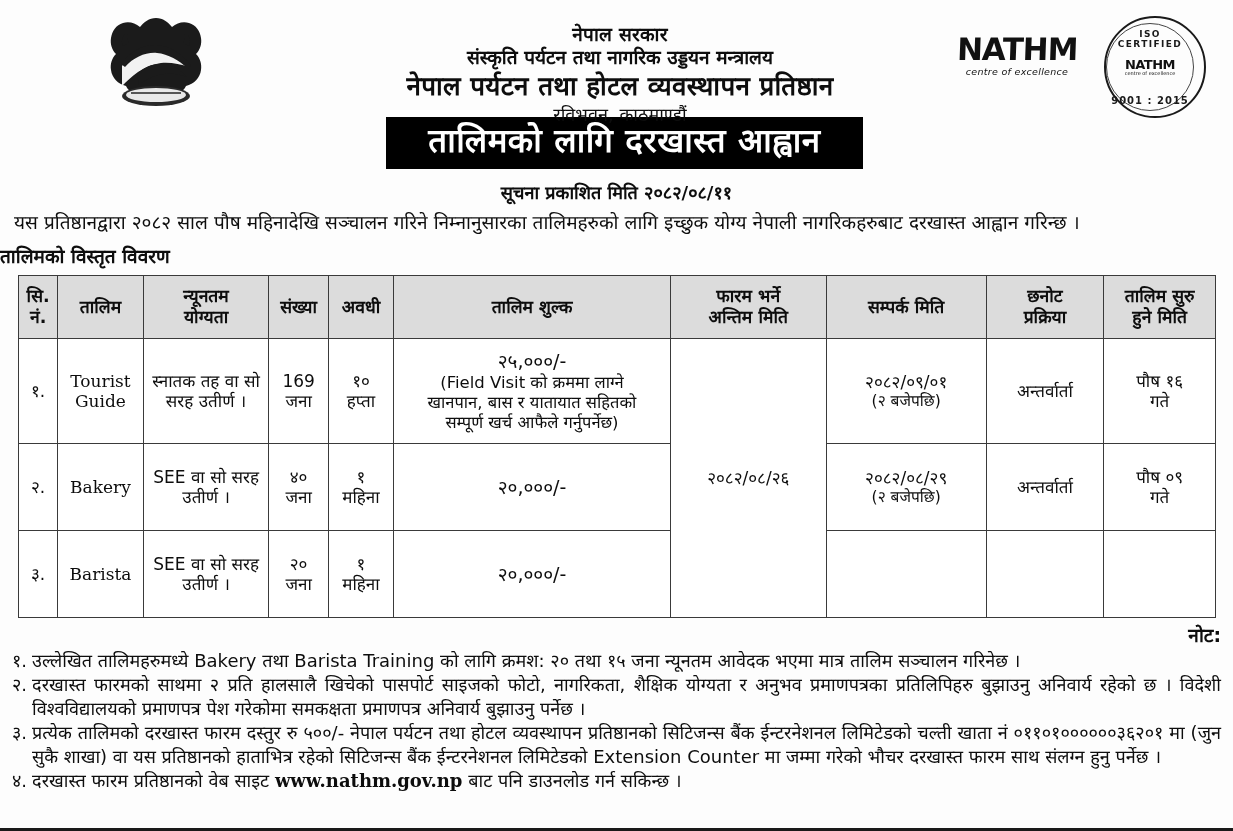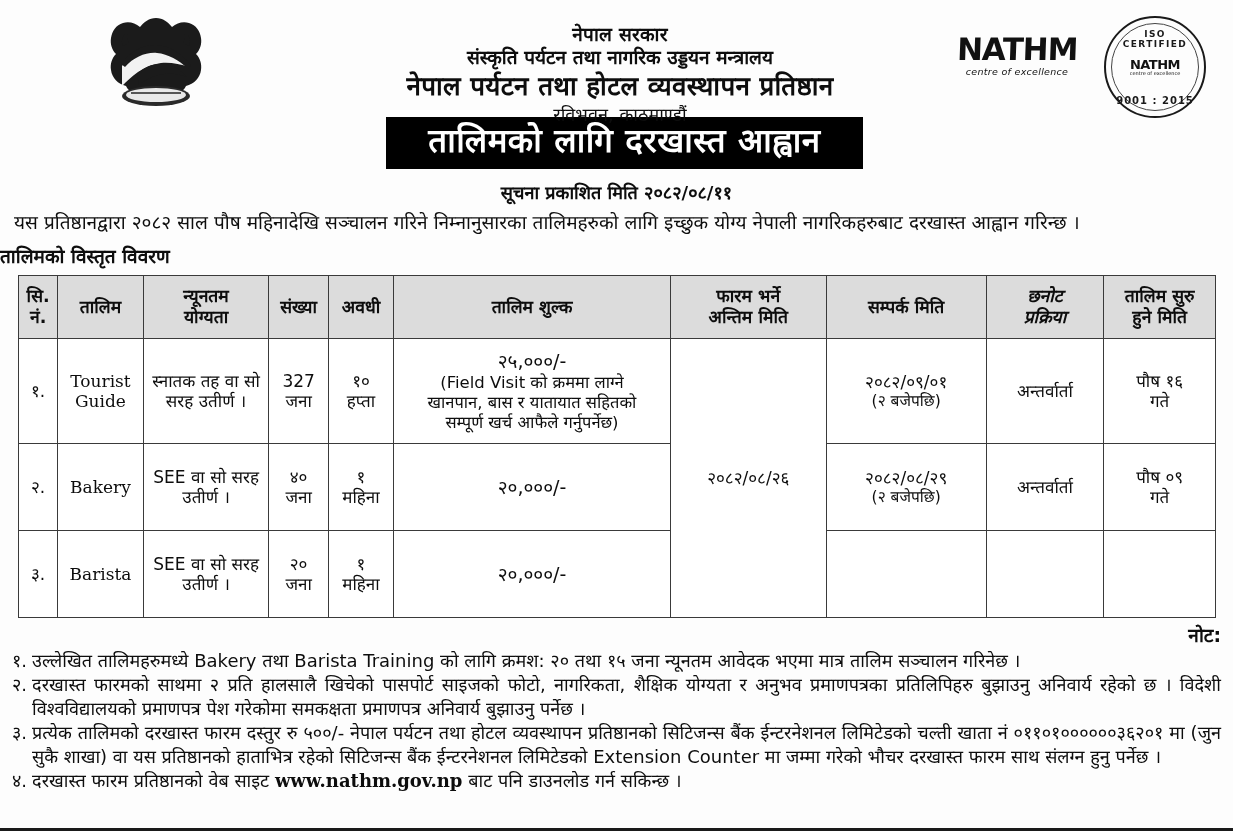--- a/index.html
+++ b/index.html
@@ -51,21 +51,21 @@
   }
   .nathm-tag{
     font-size:9.5px;font-style:italic;letter-spacing:.3px;
     color:#111;margin-top:1px;
   }
   .iso-seal{
     position:absolute;left:1104px;top:16px;
     width:98px;height:98px;
     border-radius:50%;
     border:2px solid #1a1a1a;
-    display:flex;align-items:center;justify-content:center;
+    display:flex;align-items:center;
   }
   .iso-inner{
     width:86px;height:86px;border-radius:50%;
     border:1px solid #444;
     position:relative;
     display:flex;align-items:center;justify-content:center;
   }
   .iso-top,.iso-bot{
     position:absolute;left:0;right:0;text-align:center;
     font-size:9px;font-weight:700;letter-spacing:1.4px;color:#1a1a1a;
@@ -128,21 +128,21 @@
   }
   table.main tbody td{height:82px;background:#ffffff;}
   .c-sn{width:32px;}
   .c-course{width:78px;}
   .c-qual{width:118px;}
   .c-num{width:52px;}
   .c-dur{width:58px;}
   .c-fee{width:268px;}
   .c-dead{width:148px;}
   .c-contact{width:152px;}
-  .c-sel{width:110px;font-style:italic;}
+  .c-sel{width:110px;}
   .c-start{width:104px;}
 
   td.lefty{text-align:left;padding-left:5px;}
   .eng{font-family:"DejaVu Serif","Liberation Serif",serif;font-size:19px;}
   .fee-main{font-size:19px;}
   .fee-note{font-size:16.5px;line-height:1.22;}
   .small-sub{font-size:15.5px;}
 
   
   .notes{
@@ -248,21 +248,21 @@
       <tbody>
 
         <tr style="height:105px">
           <td>१.</td>
           <td class="eng">
             <div>Tourist</div>
             <div>Guide</div>
           </td>
           <td class="lefty">स्नातक तह वा सो सरह उतीर्ण ।</td>
           <td>
-            <div>327</div>
+            <div>169</div>
             <div>जना</div>
           </td>
           <td>
             <div>१०</div>
             <div>हप्ता</div>
           </td>
           <td>
             <div class="fee-main">२५,०००/-</div>
             <div class="fee-note">(Field Visit को क्रममा लाग्ने</div>
             <div class="fee-note">खानपान, बास र यातायात सहितको</div>

